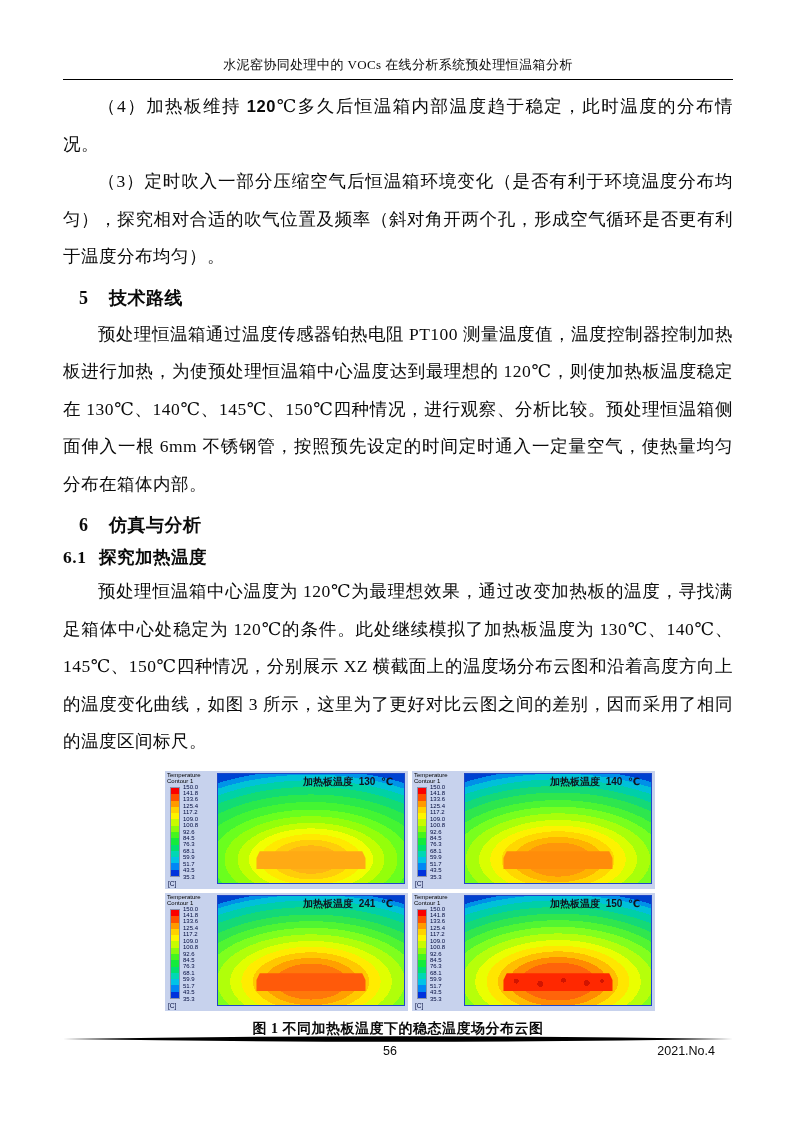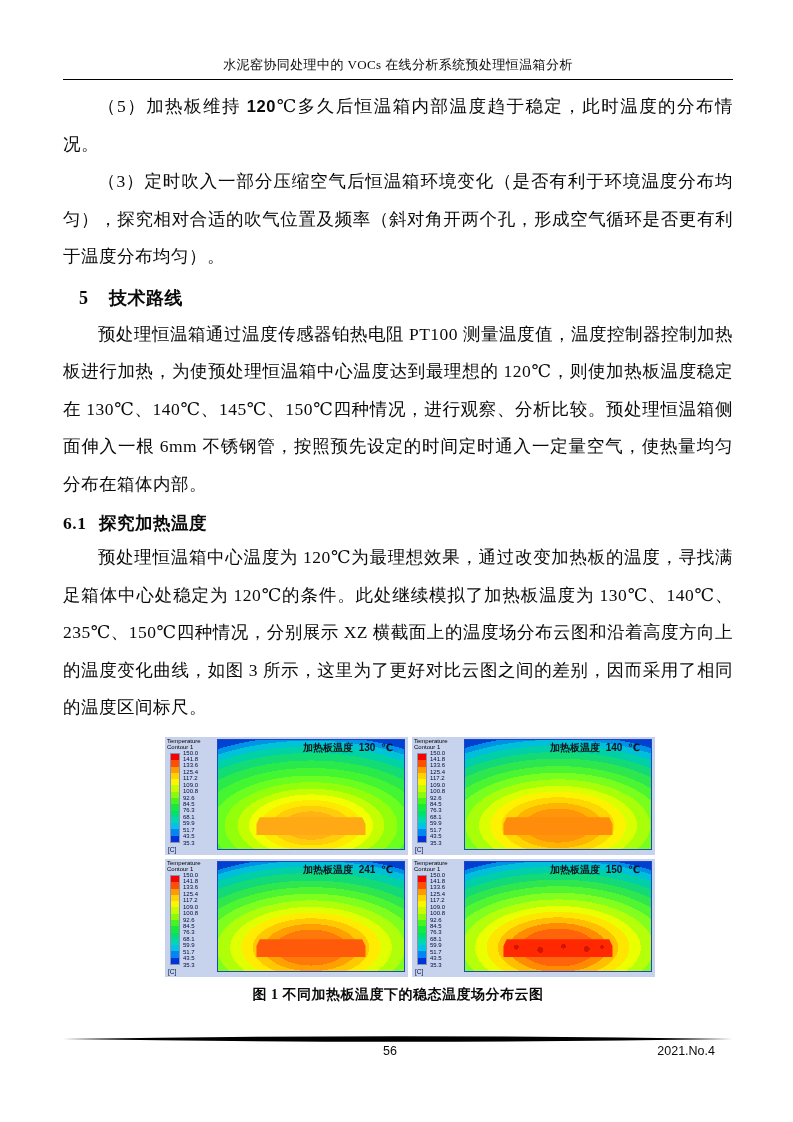--- a/index.html
+++ b/index.html
@@ -91,32 +91,33 @@
 </style>
 </head>
 <body>
 
 <div class="page">
 
   <div class="hdr">
     <span>水泥窑协同处理中的 VOCs 在线分析系统预处理恒温箱分析</span>
   </div>
 
-  <p class="para"><span>（5）加热板维持 </span><span class="num-bold">120</span><span>℃多久后恒温箱内部温度趋于稳定，此时温度的分布情况。</span></p>
+  <p class="para"><span>（4）加热板维持 </span><span class="num-bold">120</span><span>℃多久后恒温箱内部温度趋于稳定，此时温度的分布情况。</span></p>
 
   <p class="para">（3）定时吹入一部分压缩空气后恒温箱环境变化（是否有利于环境温度分布均匀），探究相对合适的吹气位置及频率（斜对角开两个孔，形成空气循环是否更有利于温度分布均匀）。</p>
 
   <div class="h1x"><span class="h-num">5</span><span>技术路线</span></div>
 
   <p class="para">预处理恒温箱通过温度传感器铂热电阻 PT100 测量温度值，温度控制器控制加热板进行加热，为使预处理恒温箱中心温度达到最理想的 120℃，则使加热板温度稳定在 130℃、140℃、145℃、150℃四种情况，进行观察、分析比较。预处理恒温箱侧面伸入一根 6mm 不锈钢管，按照预先设定的时间定时通入一定量空气，使热量均匀分布在箱体内部。</p>
 
+  <div class="h1x"><span class="h-num">6</span><span>仿真与分析</span></div>
 
   <div class="h2x"><span class="h-num">6.1</span><span>探究加热温度</span></div>
 
-  <p class="para">预处理恒温箱中心温度为 120℃为最理想效果，通过改变加热板的温度，寻找满足箱体中心处稳定为 120℃的条件。此处继续模拟了加热板温度为 130℃、140℃、235℃、150℃四种情况，分别展示 XZ 横截面上的温度场分布云图和沿着高度方向上的温度变化曲线，如图 3 所示，这里为了更好对比云图之间的差别，因而采用了相同的温度区间标尺。</p>
+  <p class="para">预处理恒温箱中心温度为 120℃为最理想效果，通过改变加热板的温度，寻找满足箱体中心处稳定为 120℃的条件。此处继续模拟了加热板温度为 130℃、140℃、145℃、150℃四种情况，分别展示 XZ 横截面上的温度场分布云图和沿着高度方向上的温度变化曲线，如图 3 所示，这里为了更好对比云图之间的差别，因而采用了相同的温度区间标尺。</p>
 
   <div class="fig-grid">
 
     <div class="plot c130">
       <div class="legend-t"><span class="legend-t1">Temperature</span><br><span class="legend-t2">Contour 1</span></div>
       <div class="colorbar"></div>
       <div class="scale-labels">
           <div>150.0</div>
           <div>141.8</div>
           <div>133.6</div>

